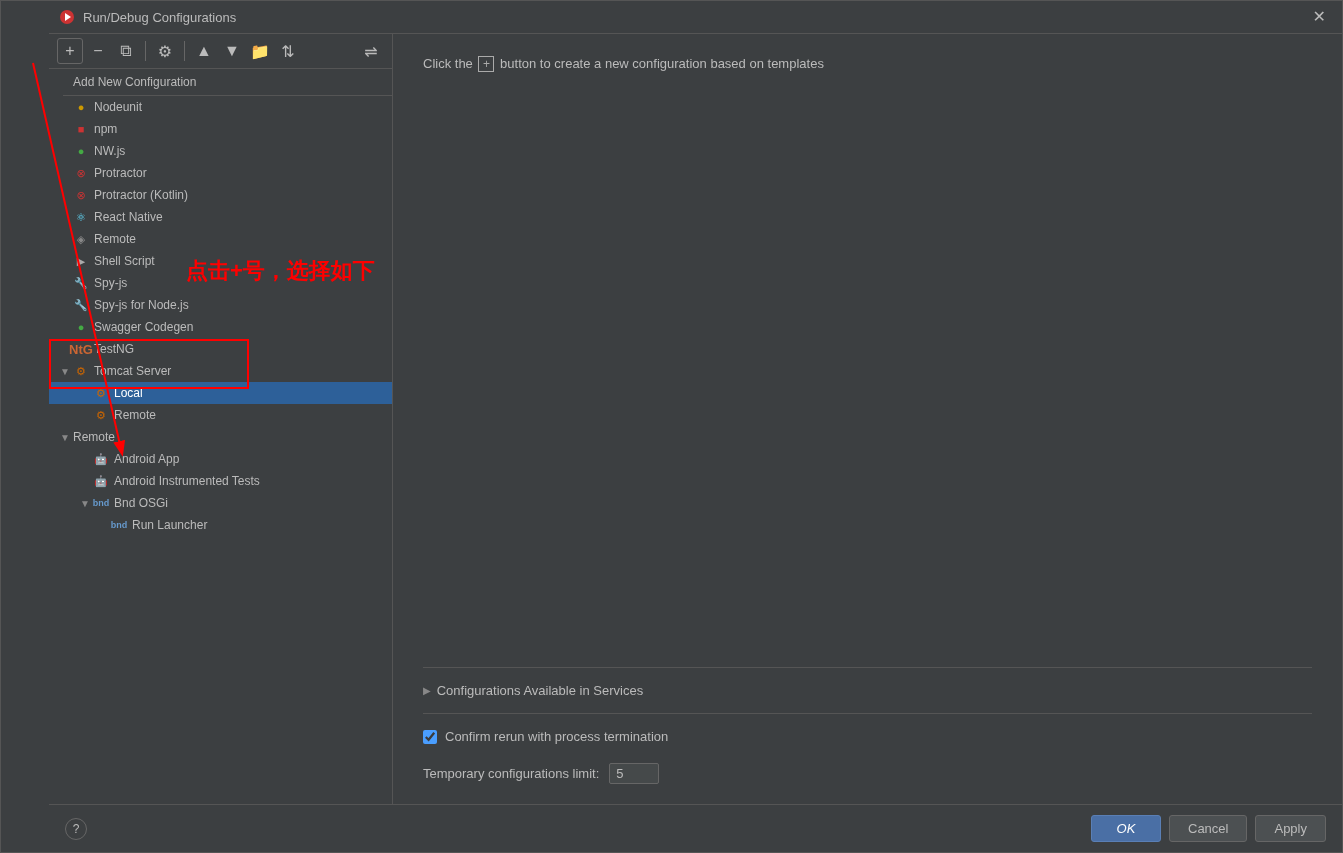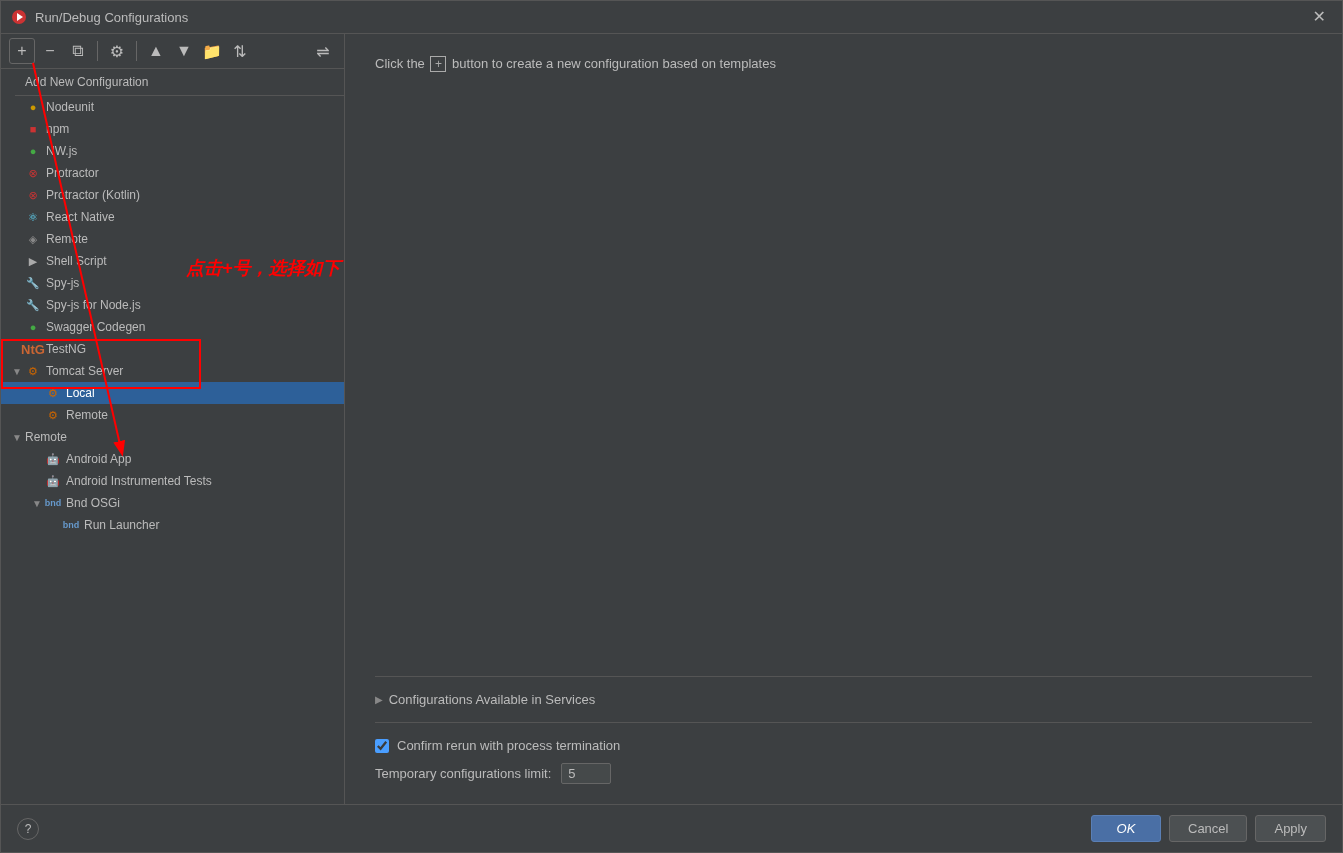--- a/index.html
+++ b/index.html
@@ -15,20 +15,21 @@
       overflow: hidden;
     }
     .dialog {
       width: 1343px;
       height: 853px;
       background: #3c3f41;
       display: flex;
       flex-direction: column;
       border: 1px solid #555;
       position: relative;
+      padding-left: 48px;
     }
     .title-bar {
       background: #3c3f41;
       color: #bbbbbb;
       padding: 6px 10px;
       display: flex;
       align-items: center;
       justify-content: space-between;
       border-bottom: 1px solid #555;
       flex-shrink: 0;
@@ -213,21 +214,21 @@
       height: 14px;
       accent-color: #4a9eff;
       cursor: pointer;
     }
     .temp-limit-row {
       display: flex;
       align-items: center;
       gap: 10px;
       color: #bbbbbb;
       font-size: 13px;
-      margin-top: 0;
+      margin-top: 9px;
     }
     .temp-input {
       width: 50px;
       padding: 2px 6px;
       background: #45494a;
       border: 1px solid #666;
       color: #bbbbbb;
       font-size: 13px;
       border-radius: 2px;
     }
@@ -526,17 +527,17 @@
   <svg style="position:absolute;top:0;left:0;width:344px;height:530px;pointer-events:none;z-index:20;">
 
     <defs>
       <marker id="arrowhead" markerWidth="8" markerHeight="8" refX="4" refY="3" orient="auto">
         <polygon points="0 0, 8 3, 0 6" fill="red"></polygon>
       </marker>
     </defs>
     <line x1="32" y1="62" x2="120" y2="448" stroke="red" stroke-width="2" marker-end="url(#arrowhead)"></line>
   </svg>
 
-  <div class="annotation-text" style="top:255px; left:185px; font-size:18px;font-style:italic;">
+  <div class="annotation-text" style="top:255px; left:185px; font-size:22px;">
     <span>点击+号，选择如下</span>
   </div>
 
 </div>
 
 </body></html>

